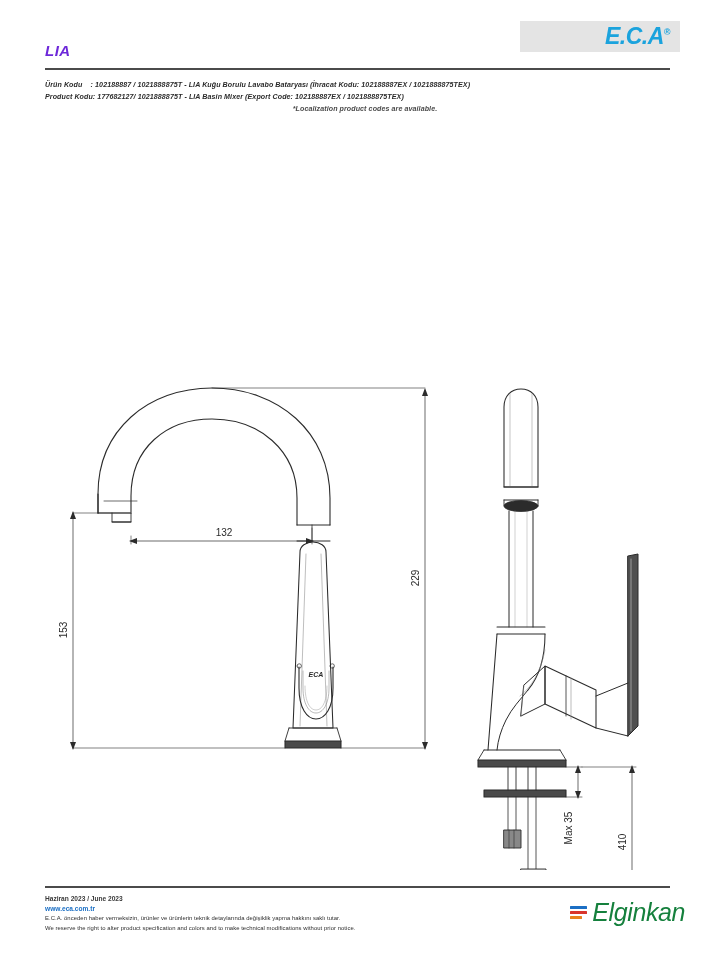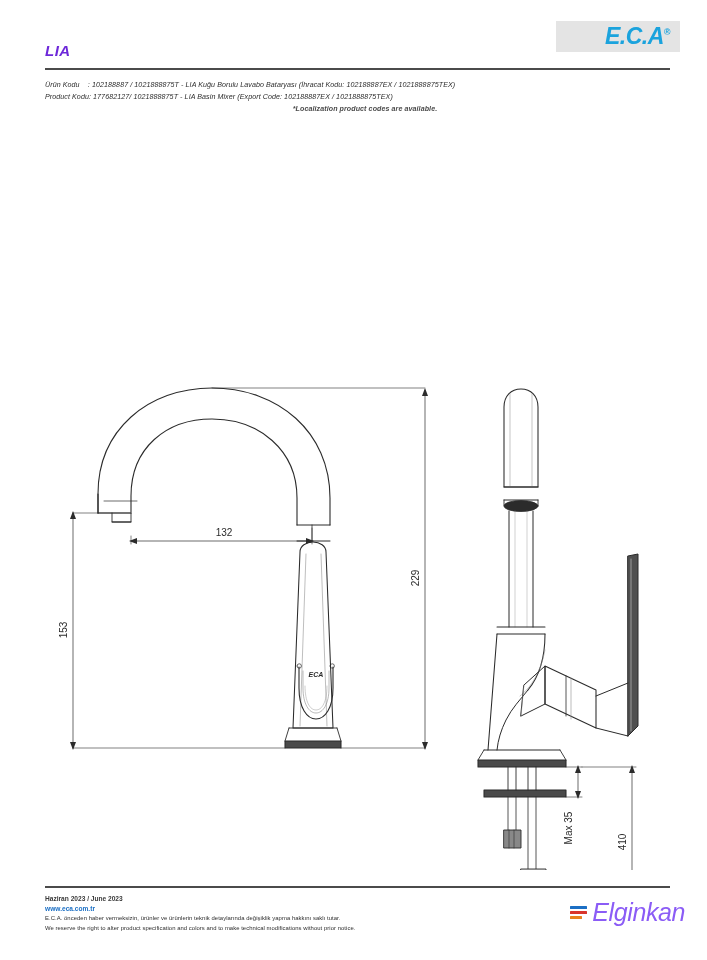--- a/index.html
+++ b/index.html
@@ -23,21 +23,21 @@
   #header {
     position: absolute;
     left: 0; top: 0;
     width: 707px;
     height: 80px;
   }
   #brand-logo-box {
     position: absolute;
     right: 27px;
     top: 21px;
-    width: 124px;
+    width: 160px;
     height: 31px;
     background: #e4e4e4;
     display: flex;
     align-items: center;
     justify-content: flex-end;
     padding-right: 10px;
     box-sizing: border-box;
   }
   #brand-logo-text {
     font-family: "Liberation Sans", sans-serif;
@@ -76,21 +76,21 @@
   
   #code-block {
     position: absolute;
     left: 45px;
     top: 80px;
     width: 640px;
   }
   .code-line {
     font-size: 7.1px;
     font-style: italic;
-    font-weight: normal;
+    font-weight: bold;
     color: #2b2b2b;
     line-height: 11.5px;
     white-space: nowrap;
     letter-spacing: 0.08px;
   }
   .code-line.note {
     font-weight: bold;
     color: #4a4a4a;
     padding-top: 1px;
     text-align: center;
@@ -164,21 +164,21 @@
     height: 3px;
     border-radius: 0.5px;
   }
   #elginkan-bars .b1 { background: #1b6fc4; width: 17px; }
   #elginkan-bars .b2 { background: #d9352c; width: 17px; }
   #elginkan-bars .b3 { background: #e8821e; width: 12px; }
   #elginkan-word {
     font-size: 25px;
     font-style: italic;
     font-weight: normal;
-    color: #8b5cf6;
+    color: #15803d;
     letter-spacing: -0.4px;
     line-height: 1;
   }
 </style>
 </head>
 <body>
 
 <div id="page">
 
   <div id="header">

